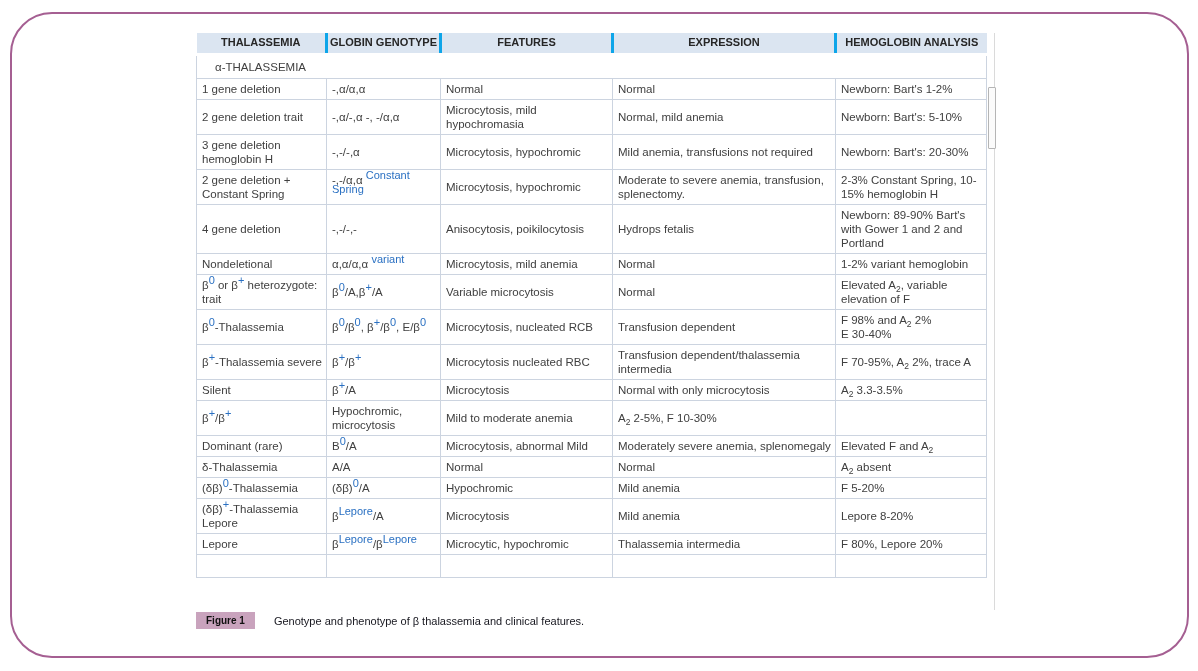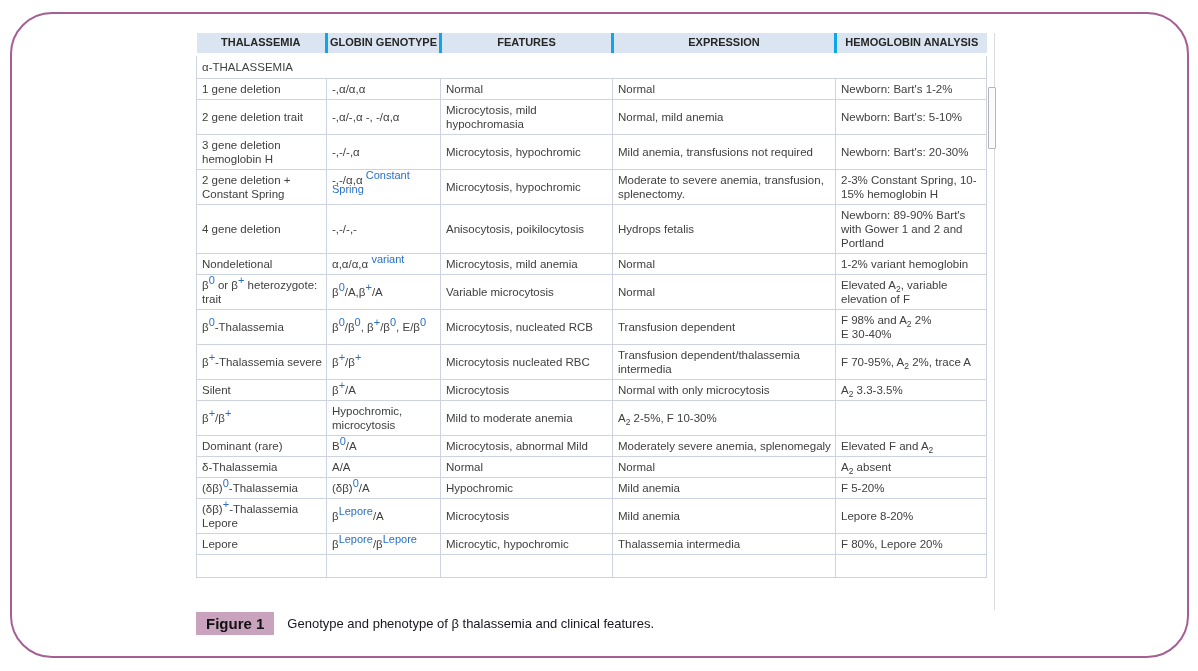--- a/index.html
+++ b/index.html
@@ -31,35 +31,35 @@
     font-size:11px;font-weight:bold;color:#262626;text-align:center;vertical-align:middle;
     padding:3px 2px;border-left:3px solid #0ea5e9;border-bottom:3px solid #ffffff;
     line-height:1.25;
   }
   th:first-child{border-left:none;}
   td{
     border:1px solid var(--border);
     padding:3px 4px 3px 5px;vertical-align:middle;line-height:1.22;
     background:#ffffff;overflow:hidden;
   }
-  td.section{font-size:11.5px;color:var(--body-text);padding:4px 4px 4px 5px;}
+  td.section{font-size:11.5px;color:var(--body-text);padding:4px 4px 4px 18px;}
   tr.partial td{height:16px;}
   sup{font-size:11px;color:var(--sup-blue);line-height:0;}
   sub{font-size:8.5px;line-height:0;color:inherit;}
   .scroll-track{position:absolute;left:994px;top:33px;width:1px;height:577px;background:#dadada;}
   .scroll-thumb{
     position:absolute;left:988px;top:87px;width:6px;height:60px;
     border:1px solid #b5b5b5;background:#fbfbfb;border-radius:1px;
   }
   .caption{position:absolute;left:196px;top:612px;display:flex;align-items:center;}
   .figlabel{
-    background:var(--figure-bg);font-weight:bold;color:#111111;font-size:15px;
+    background:var(--figure-bg);font-weight:bold;color:#111111;font-size:10px;
     padding:3px 10px;white-space:nowrap;
   }
-  .captext{font-size:13px;color:#17171f;margin-left:13px;white-space:nowrap;}
+  .captext{font-size:11px;color:#17171f;margin-left:19px;white-space:nowrap;}
 </style>
 </head>
 <body>
 
 <div class="frame"></div>
 
 <div class="table-viewport">
   <table>
     <colgroup>
       <col style="width:130px">

